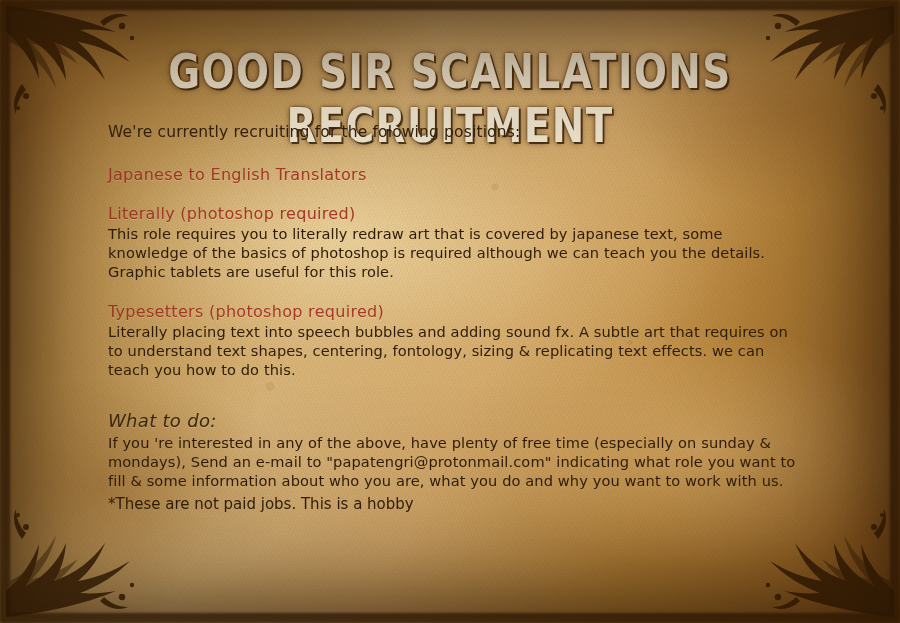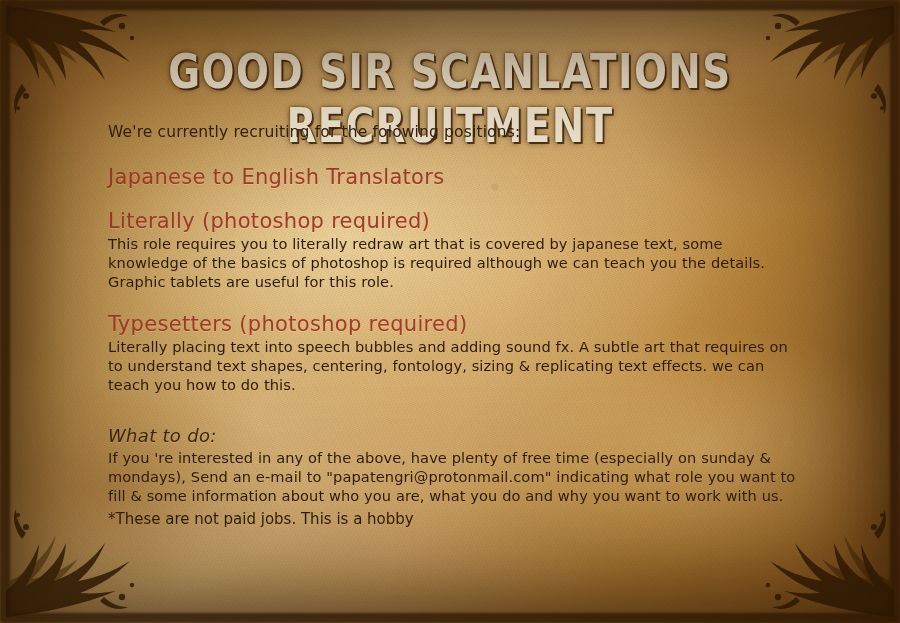--- a/index.html
+++ b/index.html
@@ -126,21 +126,21 @@
     font-size: 15.5px;
     line-height: 1.35;
     color: #33200b;
     margin-bottom: 22px;
     letter-spacing: 0.15px;
   }
 
   .section { margin-bottom: 20px; }
 
   .sec-head {
-    font-size: 21px;
+    font-size: 16px;
     color: #a23a2a;
     margin: 0 0 2px 0;
     letter-spacing: 0.3px;
     text-shadow: 0 1px 0 rgba(255, 230, 180, 0.25);
   }
   .sec-head.dark {
     color: #3a2910;
     font-size: 18px;
     margin-bottom: 3px;
     font-style: italic;

